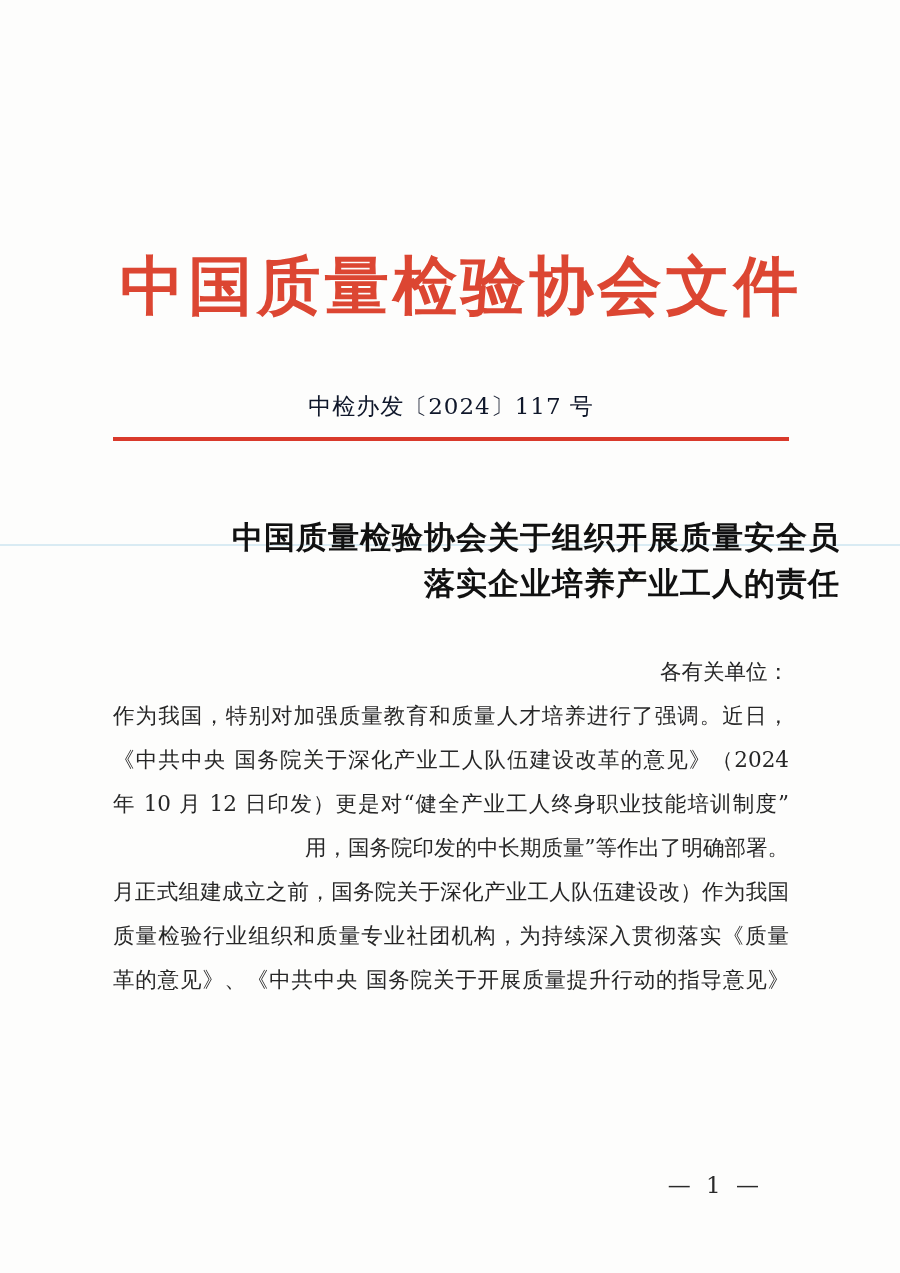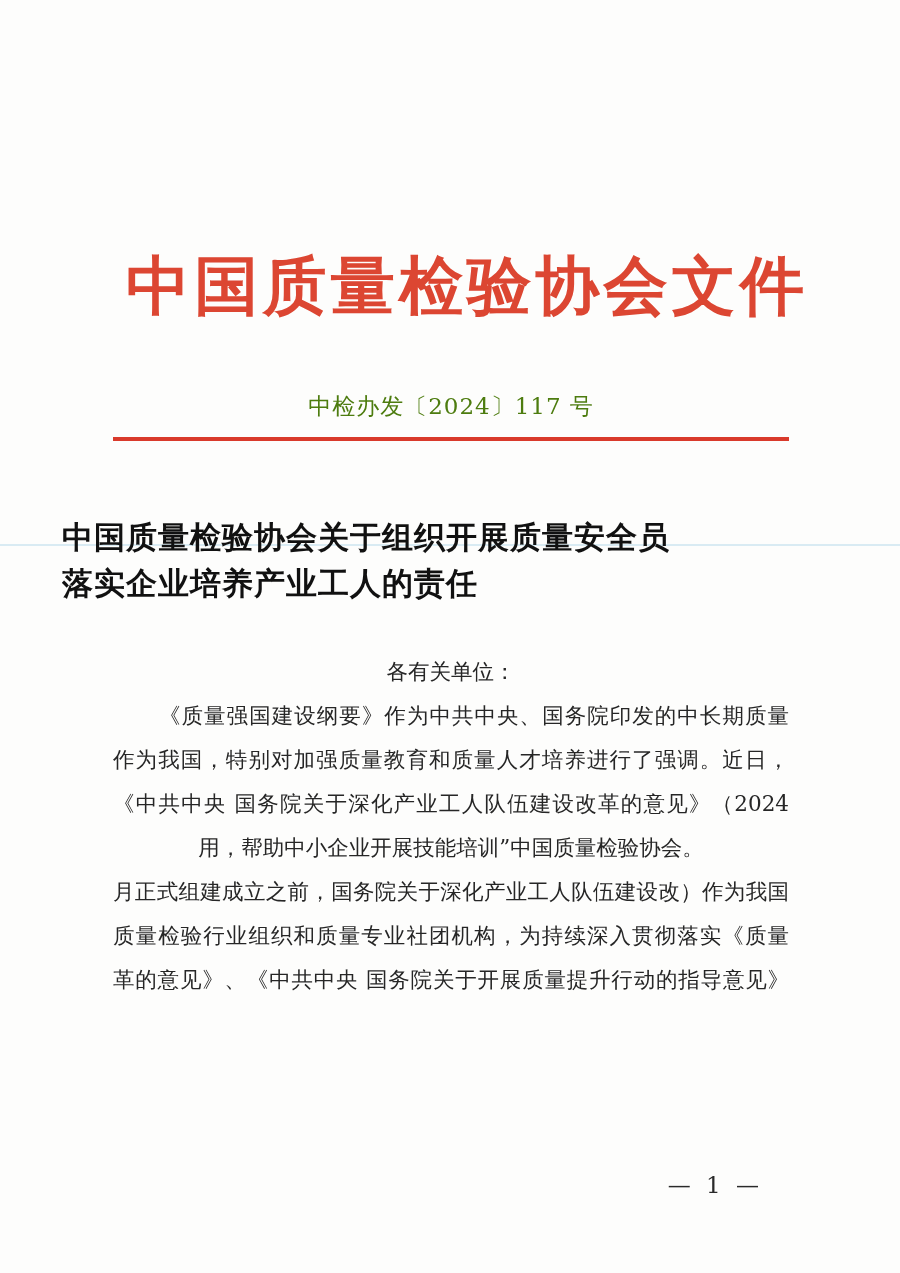--- a/index.html
+++ b/index.html
@@ -13,78 +13,78 @@
     height: 1273px;
     background: #fdfdfc;
     overflow: hidden;
     font-family: "DejaVu Serif", "Liberation Serif", serif;
     color: #222222;
   }
   
   .letterhead-title {
     position: absolute;
     top: 244px;
-    left: 126px;
+    left: 120px;
     width: 678px;
     height: 84px;
     font-size: 64px;
     line-height: 84px;
     font-weight: bold;
     color: #dc4632;
     text-align: justify;
     text-align-last: justify;
     letter-spacing: 0;
     white-space: normal;
   }
   .doc-number {
     position: absolute;
     top: 390px;
     left: 112px;
     width: 678px;
     font-size: 23px;
     line-height: 32px;
-    color: #4d7c0f;
+    color: #0f172a;
     text-align: center;
     letter-spacing: 1px;
   }
   .red-rule {
     position: absolute;
     top: 437px;
     left: 113px;
     width: 676px;
     height: 4px;
     background: #d93a2b;
   }
   
   .notice-title {
     position: absolute;
     top: 514px;
     left: 62px;
     width: 778px;
-    text-align: left;
+    text-align: right;
     font-weight: bold;
     color: #111111;
     font-size: 31px;
     line-height: 46px;
     letter-spacing: 1px;
   }
   
   .document-body {
     position: absolute;
     top: 650px;
     left: 113px;
     width: 676px;
     font-size: 21.5px;
     color: #262626;
     overflow: hidden;
   }
   .body-line {
     height: 44px;
     line-height: 44px;
-    text-align: center;
+    text-align: right;
     overflow: hidden;
   }
   .body-line.justify {
     text-align: justify;
     text-align-last: justify;
     text-justify: inter-character;
   }
   .body-line.indent {
     text-indent: 46px;
   }
@@ -122,24 +122,24 @@
   <div class="scan-artifact"></div>
 
   <div class="notice-title">
     <div>中国质量检验协会关于组织开展质量安全员</div>
     <div>落实企业培养产业工人的责任</div>
   </div>
 
   <div class="document-body">
     <div class="body-line">各有关单位：</div>
 
-  <div class="body-line indent justify">《质量强国建设纲要》作为中共中央、国务院印发的中长期质量</div>
       <div class="body-line justify">作为我国，特别对加强质量教育和质量人才培养进行了强调。近日，</div>
       <div class="body-line justify">《中共中央 国务院关于深化产业工人队伍建设改革的意见》（2024</div>
-      <div class="body-line">用，帮助中小企业开展技能培训”中国质量检验协会。</div>
+      <div class="body-line justify">年 10 月 12 日印发）更是对“健全产业工人终身职业技能培训制度”</div>
+      <div class="body-line">用，国务院印发的中长期质量”等作出了明确部署。</div>
       <div class="body-line justify">月正式组建成立之前，国务院关于深化产业工人队伍建设改）作为我国</div>
       <div class="body-line justify">质量检验行业组织和质量专业社团机构，为持续深入贯彻落实《质量</div>
       <div class="body-line justify">革的意见》、《中共中央 国务院关于开展质量提升行动的指导意见》</div>
     </div>
 
   <div class="page-number">— 1 —</div>
 
 </div>
 
 </body></html>

